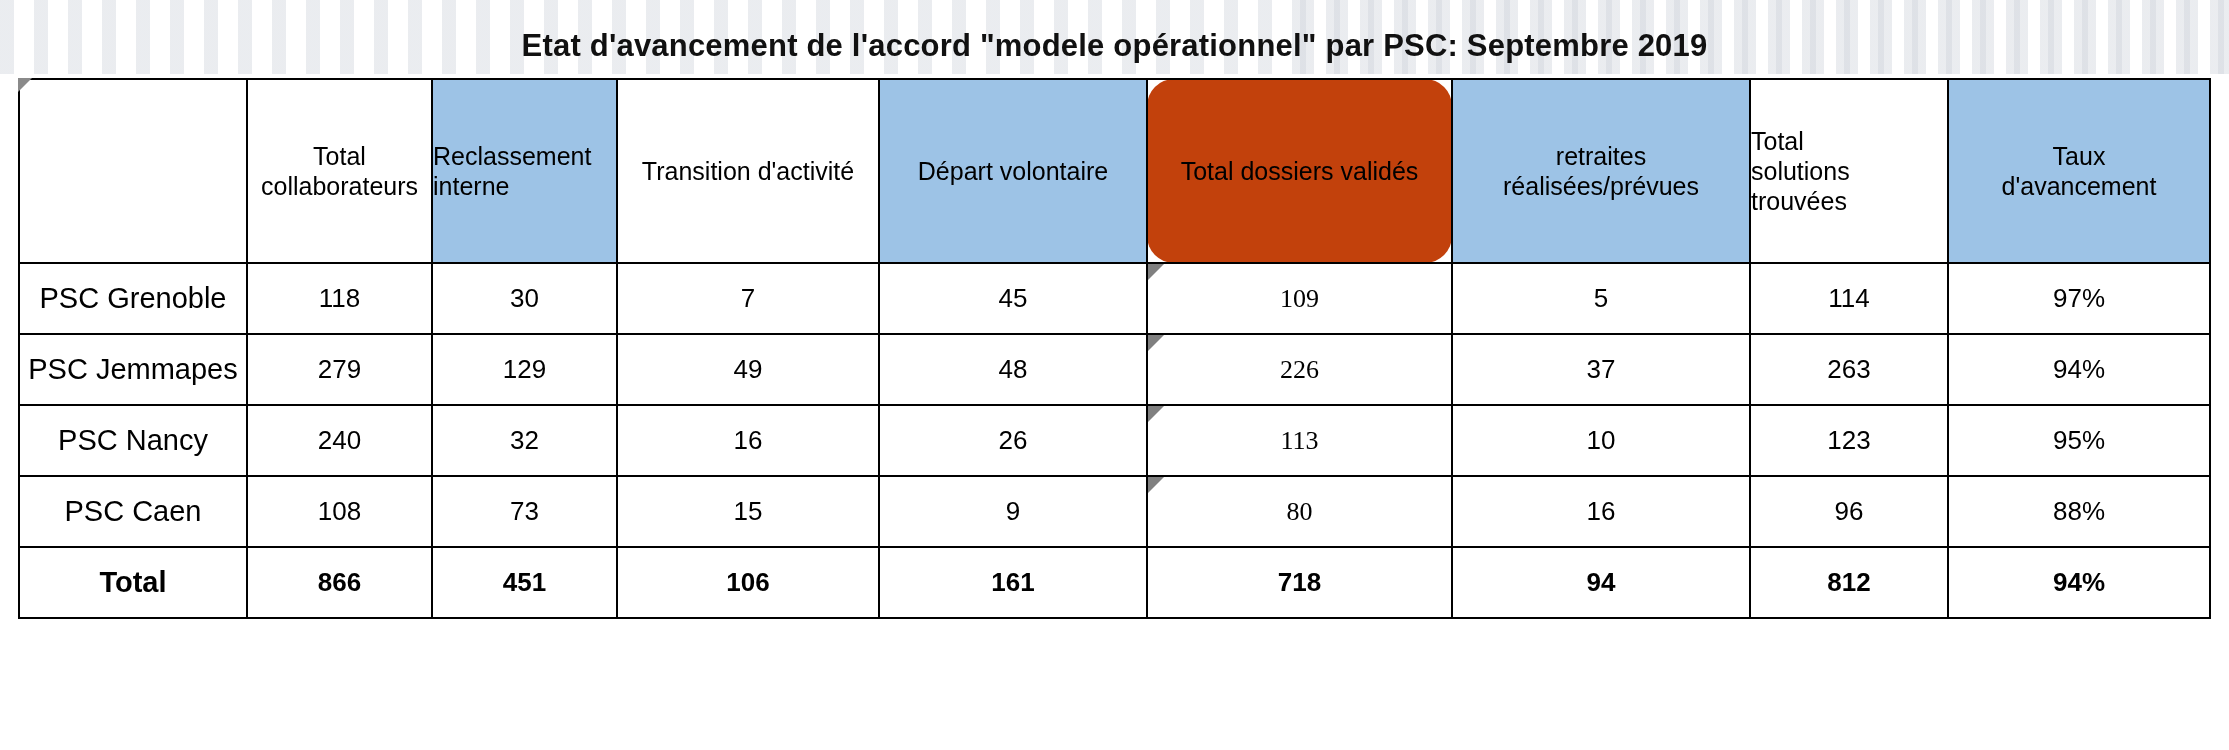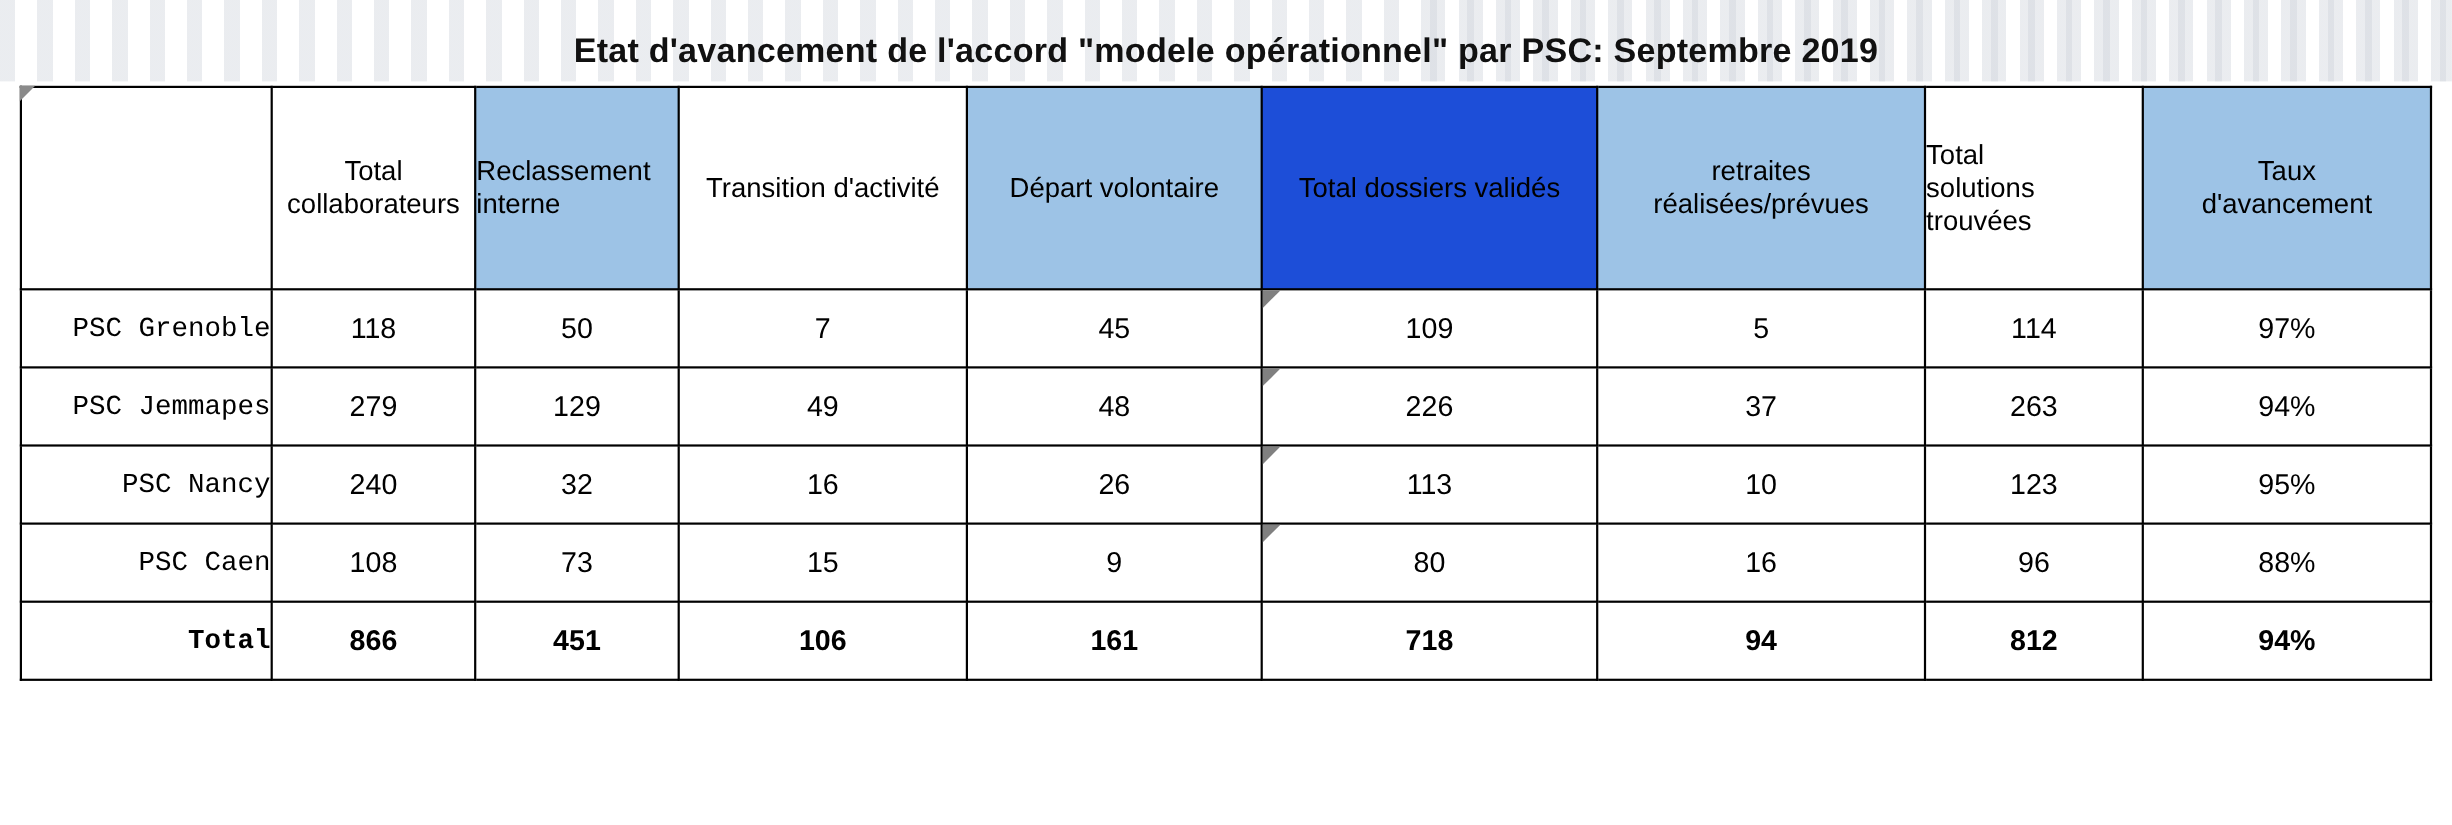--- a/index.html
+++ b/index.html
@@ -73,45 +73,45 @@
   
   thead th {
     height: 182px;
     font-size: 25px;
     line-height: 1.2;
     text-align: center;
     padding: 4px 6px;
   }
   th.hdr-white { background: #ffffff; }
   th.hdr-blue  { background: #9dc3e6; }
-  th.hdr-grey  { background: #1d4ed8; }
+  th.hdr-grey  { background: #c2410c; border-radius: 27px; }
   th.left-align {
     text-align: left;
     padding-left: 12px;
   }
   
   tbody td {
     height: 69px;
     font-size: 26px;
     text-align: center;
   }
   td.rowlabel {
-    text-align: right;
+    text-align: center;
     padding-left: 10px;
     font-weight: bold;
-    font-size: 25px;
-    font-family: Liberation Mono, monospace;
+    font-size: 29px;
   }
   tbody tr.total-row td {
     font-weight: bold;
   }
   tbody tr.total-row td.rowlabel { font-weight: bold; }
   
   .corner-mark {
     position: relative;
+    font-family: Liberation Serif, serif;
   }
   .corner-mark::before {
     content: "";
     position: absolute;
     left: 0;
     top: 0;
     border-top: 16px solid #808080;
     border-right: 16px solid transparent;
   }
   .corner-mark2::after {
@@ -179,21 +179,21 @@
           <th class="hdr-blue">
             <span class="hdr-line">Taux</span>
             <span class="hdr-line">d'avancement</span>
           </th>
         </tr>
       </thead>
       <tbody>
         <tr>
           <td class="rowlabel">PSC Grenoble</td>
           <td>118</td>
-          <td>50</td>
+          <td>30</td>
           <td>7</td>
           <td>45</td>
           <td class="corner-mark">109</td>
           <td>5</td>
           <td>114</td>
           <td>97%</td>
         </tr>
         <tr>
           <td class="rowlabel">PSC Jemmapes</td>
           <td>279</td>

